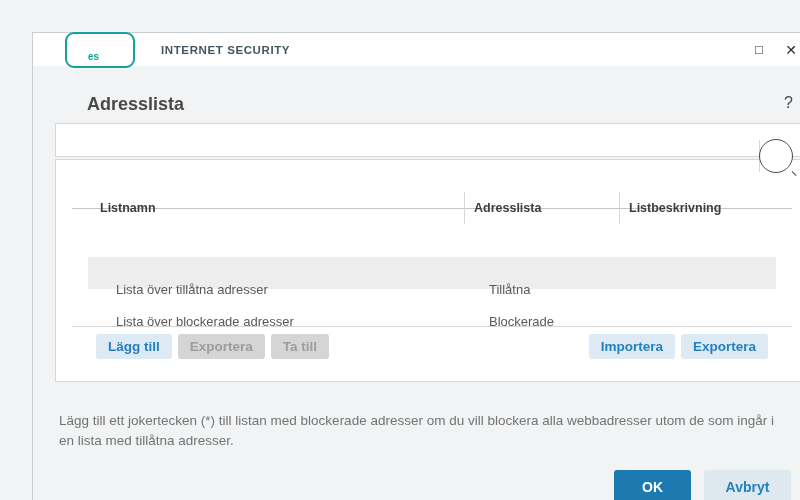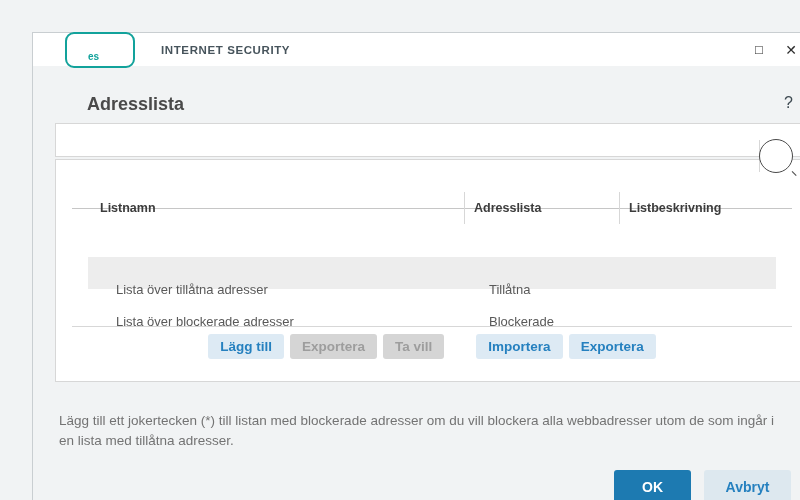--- a/index.html
+++ b/index.html
@@ -99,21 +99,21 @@
     font-size: 13px; color: #595959;
   }
   .trow .tcell {
     display: flex; align-items: center;
     white-space: nowrap; overflow: hidden; margin-top: 32px;
   }
   .trow.selected { background: #ededed; }
   .panel-footer {
     flex: none; height: 39px;
     border-top: 1px solid #d7d7d7;
-    display: flex; align-items: center; justify-content: center;
+    display: flex; align-items: center; justify-content: space-between;
     padding: 0 8px 0 8px;
   }
   .btn-group { display: flex; gap: 6px; }
 
   .btn {
     height: 25px; padding: 0 12px;
     border: none; border-radius: 3px;
     font-family: inherit; font-size: 13.5px; font-weight: bold;
     display: inline-flex; align-items: center; justify-content: center;
     cursor: default;
@@ -195,21 +195,21 @@
           <div class="trow">
             <div class="tcell c0">Lista över adresser som är exkluderade från innehållsgenomsökni...</div>
             <div class="tcell c1">Upptäckt skadlig kod ign...</div>
             <div class="tcell c2"></div>
           </div>
         </div>
       <div class="panel-footer">
         <div class="btn-group">
           <button class="btn light">Lägg till</button>
           <button class="btn disabled">Exportera</button>
-          <button class="btn disabled">Ta vill</button>
+          <button class="btn disabled">Ta till</button>
         </div>
         <div class="btn-group">
           <button class="btn light">Importera</button>
           <button class="btn light">Exportera</button>
         </div>
       </div>
     </div>
 
     <div class="note">Lägg till ett jokertecken (*) till listan med blockerade adresser om du vill blockera alla webbadresser utom de som ingår i en lista med tillåtna adresser.</div>
 

